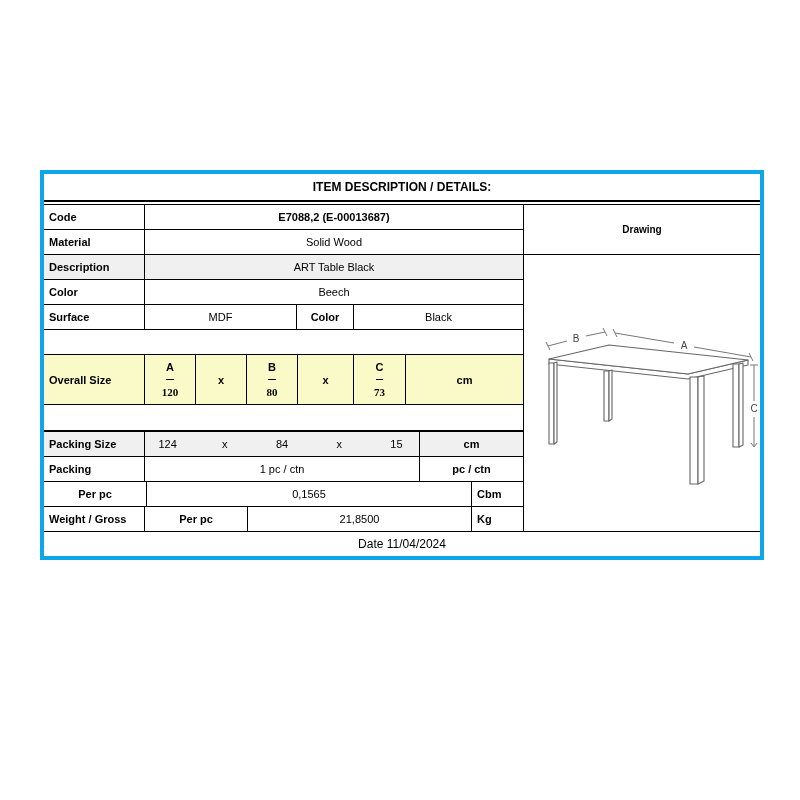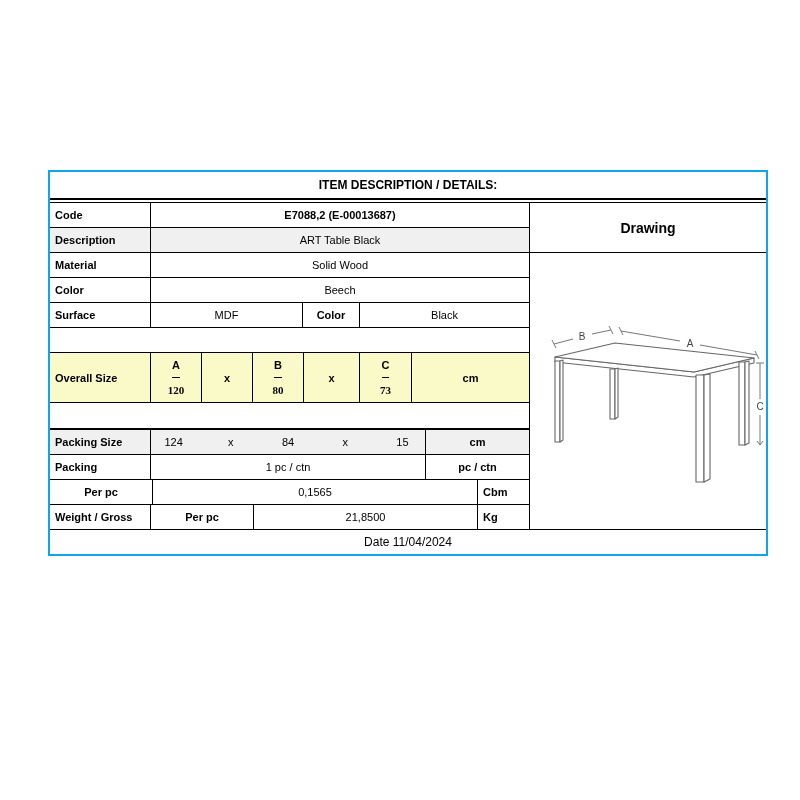--- a/index.html
+++ b/index.html
@@ -1,18 +1,18 @@
 <!DOCTYPE html>
 <html><head>
 <meta charset="utf-8">
 <style>
   html, body { margin:0; padding:0; background:#ffffff; width:800px; height:800px;
                font-family:"Liberation Sans", sans-serif; color:#000; }
-  .sheet { position:absolute; left:48px; top:170px; width:716px;
-           border:2px solid #0ea5e9; background:#fff; }
+  .sheet { position:absolute; left:40px; top:170px; width:716px;
+           border:4px solid #0ea5e9; background:#fff; }
   .title-row { height:26px; border-bottom:2px solid #000; display:flex;
                align-items:center; justify-content:center;
                font-weight:bold; font-size:12px; }
   .gap-row { height:2px; border-bottom:1px solid #000; }
   .body { position:relative; }
   .rows { width:479px; }
   .row { display:flex; height:24px; border-bottom:1px solid #000; align-items:stretch; }
   .row.tall { height:49px; }
   .row.thickb { border-bottom:2px solid #000; height:25px; }
   .row.last { }
@@ -37,21 +37,21 @@
                      align-items:center; justify-content:center; font-weight:bold; }
   .stack .half-bot { flex:1; display:flex; align-items:center; justify-content:center;
                      font-weight:bold;font-family:Liberation Serif, serif; }
   .five { display:flex; flex:1 1 auto; border-right:1px solid #000; box-sizing:border-box;gap:12px; }
   .five .fcell { flex:1; display:flex; align-items:center; justify-content:center; font-size:11px; }
   .right-col { position:absolute; top:0; left:479px; width:237px; bottom:0;
                box-sizing:border-box; border-left:1px solid #000;
                display:flex; flex-direction:column; background:#fff; }
   .drawing-header { height:49px; border-bottom:1px solid #000; display:flex;
                     align-items:center; justify-content:center;
-                    font-weight:bold; font-size:14px; }
+                    font-weight:bold; font-size:10px; }
   .drawing-area { flex:1; overflow:hidden; }
   .drawing-area svg { display:block; width:236px; height:277px; }
   .date-row { height:24px; border-top:1px solid #000; display:flex;
               align-items:center; justify-content:center;
               font-weight:normal; font-size:12px; }
   .sk { stroke:#666; stroke-width:1.1; fill:#fff; stroke-linejoin:round; }
   .skl { stroke:#777; stroke-width:1; fill:none; }
   .skt { fill:#444; font-size:10px; font-family:"Liberation Sans", sans-serif; }
 </style>
 </head>
@@ -65,28 +65,28 @@
   <div class="gap-row"></div>
 
   <div class="body">
     <div class="rows">
 
       <div class="row">
         <div class="cell label w115">Code</div>
         <div class="cell grow bold">E7088,2 (E-00013687)</div>
       </div>
 
+      <div class="row">
+        <div class="cell label w115">Material</div>
+        <div class="cell grow">Solid Wood</div>
+      </div>
+
       <div class="row gray">
         <div class="cell label w115">Description</div>
         <div class="cell grow">ART Table Black</div>
-      </div>
-
-      <div class="row">
-        <div class="cell label w115">Material</div>
-        <div class="cell grow">Solid Wood</div>
       </div>
 
       <div class="row">
         <div class="cell label w115">Color</div>
         <div class="cell grow">Beech</div>
       </div>
 
       <div class="row">
         <div class="cell label w115">Surface</div>
         <div class="cell w152">MDF</div>

